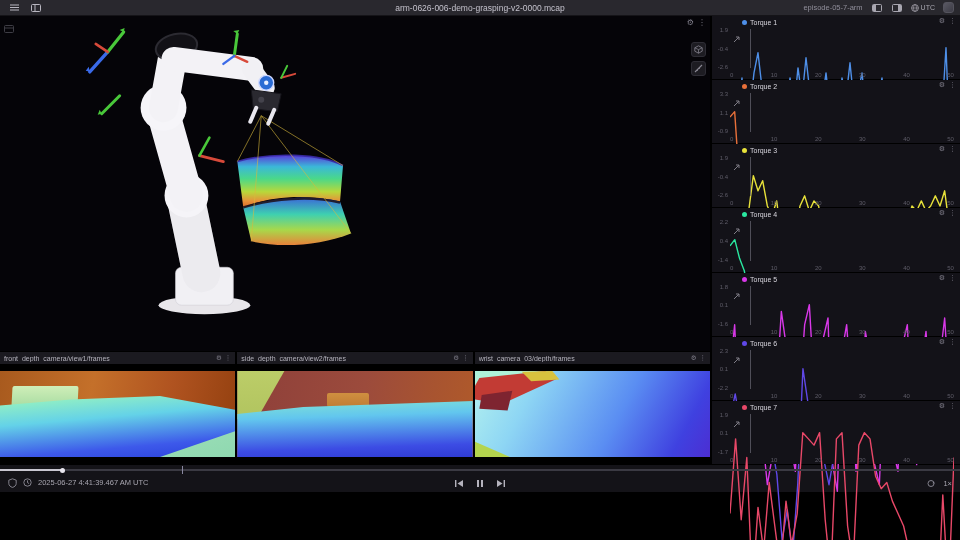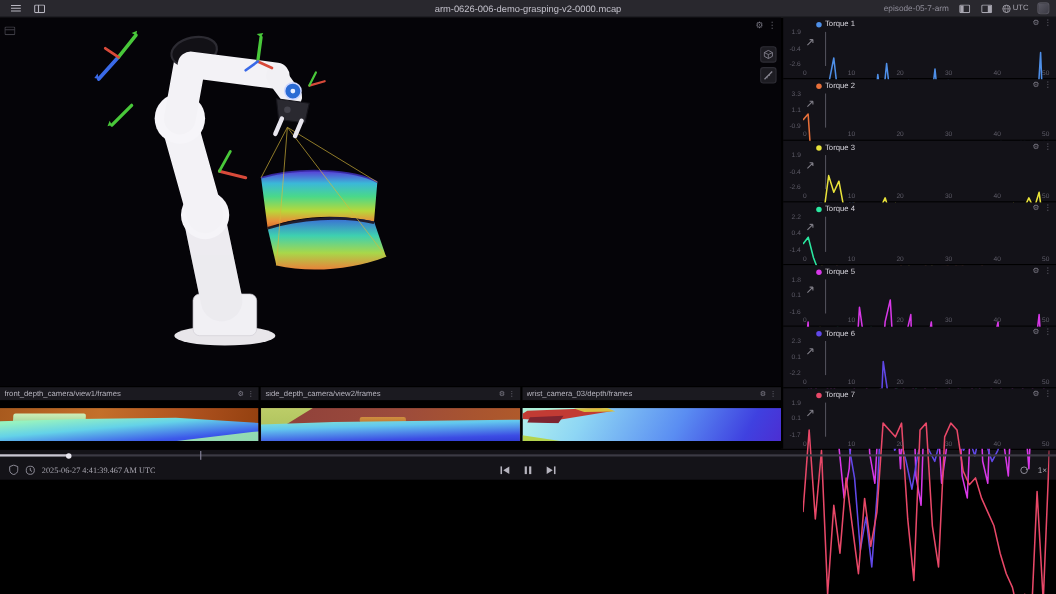--- a/index.html
+++ b/index.html
@@ -1,18 +1,18 @@
 <!DOCTYPE html>
 <html><head>
 <meta charset="utf-8">
 <style>
   * { margin:0; padding:0; box-sizing:border-box; }
   html,body { width:960px; height:540px; overflow:hidden; background:#000; }
   body { font-family:"Liberation Sans", sans-serif; color:#cfcdd6; }
-  .app { width:960px; height:436px; display:flex; flex-direction:column; background:#0c0b0f; }
+  .app { width:960px; height:492px; display:flex; flex-direction:column; background:#0c0b0f; }
 
   
   .topbar { height:16px; background:#29282e; border-bottom:1px solid #151418;
     display:flex; align-items:center; position:relative; flex:0 0 16px; }
   .topbar-left { display:flex; align-items:center; gap:10px; padding-left:8px; }
   .topbar-title { position:absolute; left:50%; transform:translateX(-50%);
     font-size:8.5px; color:#c3c1cb; white-space:nowrap; }
   .topbar-right { margin-left:auto; display:flex; align-items:center; gap:8px; padding-right:6px; }
   .tb-label { font-size:7.5px; color:#8f8d99; }
   .tb-icon { width:12px; height:10px; display:flex; align-items:center; justify-content:center; }
@@ -88,21 +88,21 @@
   .playhead { position:absolute; top:13px; bottom:11px; width:1px; background:#6a6874; opacity:.7; z-index:1; }
 
   
   .playbar { flex:0 0 28px; background:#141318; border-top:1px solid #000; display:flex; flex-direction:column; }
   .scrub { height:9px; position:relative; cursor:pointer; }
   .scrub-track { position:absolute; left:0; right:0; top:4px; height:2px; background:#3b3a43; }
   .scrub-fill { position:absolute; left:0; top:4px; height:2px; background:#c9c7d1; }
   .scrub-dot { position:absolute; top:2.5px; width:5px; height:5px; border-radius:50%; background:#e8e6ee; }
   .scrub-marker { position:absolute; top:1px; width:1px; height:8px; background:#8a88a0; }
   .controls { flex:1; display:flex; align-items:center; position:relative; padding:0 8px; }
-  .ctrl-left { display:flex; align-items:flex-end; gap:6px;font-family:Liberation Serif, serif; }
+  .ctrl-left { display:flex; align-items:flex-start; gap:6px; }
   .timestamp { font-size:7.5px; color:#a8a6b0; }
   .ctrl-center { position:absolute; left:50%; transform:translateX(-50%); display:flex; gap:12px; align-items:center; }
   .ctrl-right { margin-left:auto; display:flex; align-items:center; gap:7px; color:#8f8d99; }
   .speed { font-size:7.5px; color:#a8a6b0; }
   .icon-btn { display:flex; align-items:center; justify-content:center; background:none; border:none; cursor:pointer; padding:0; }
 </style>
 </head>
 <body>
 
 <div class="app">

